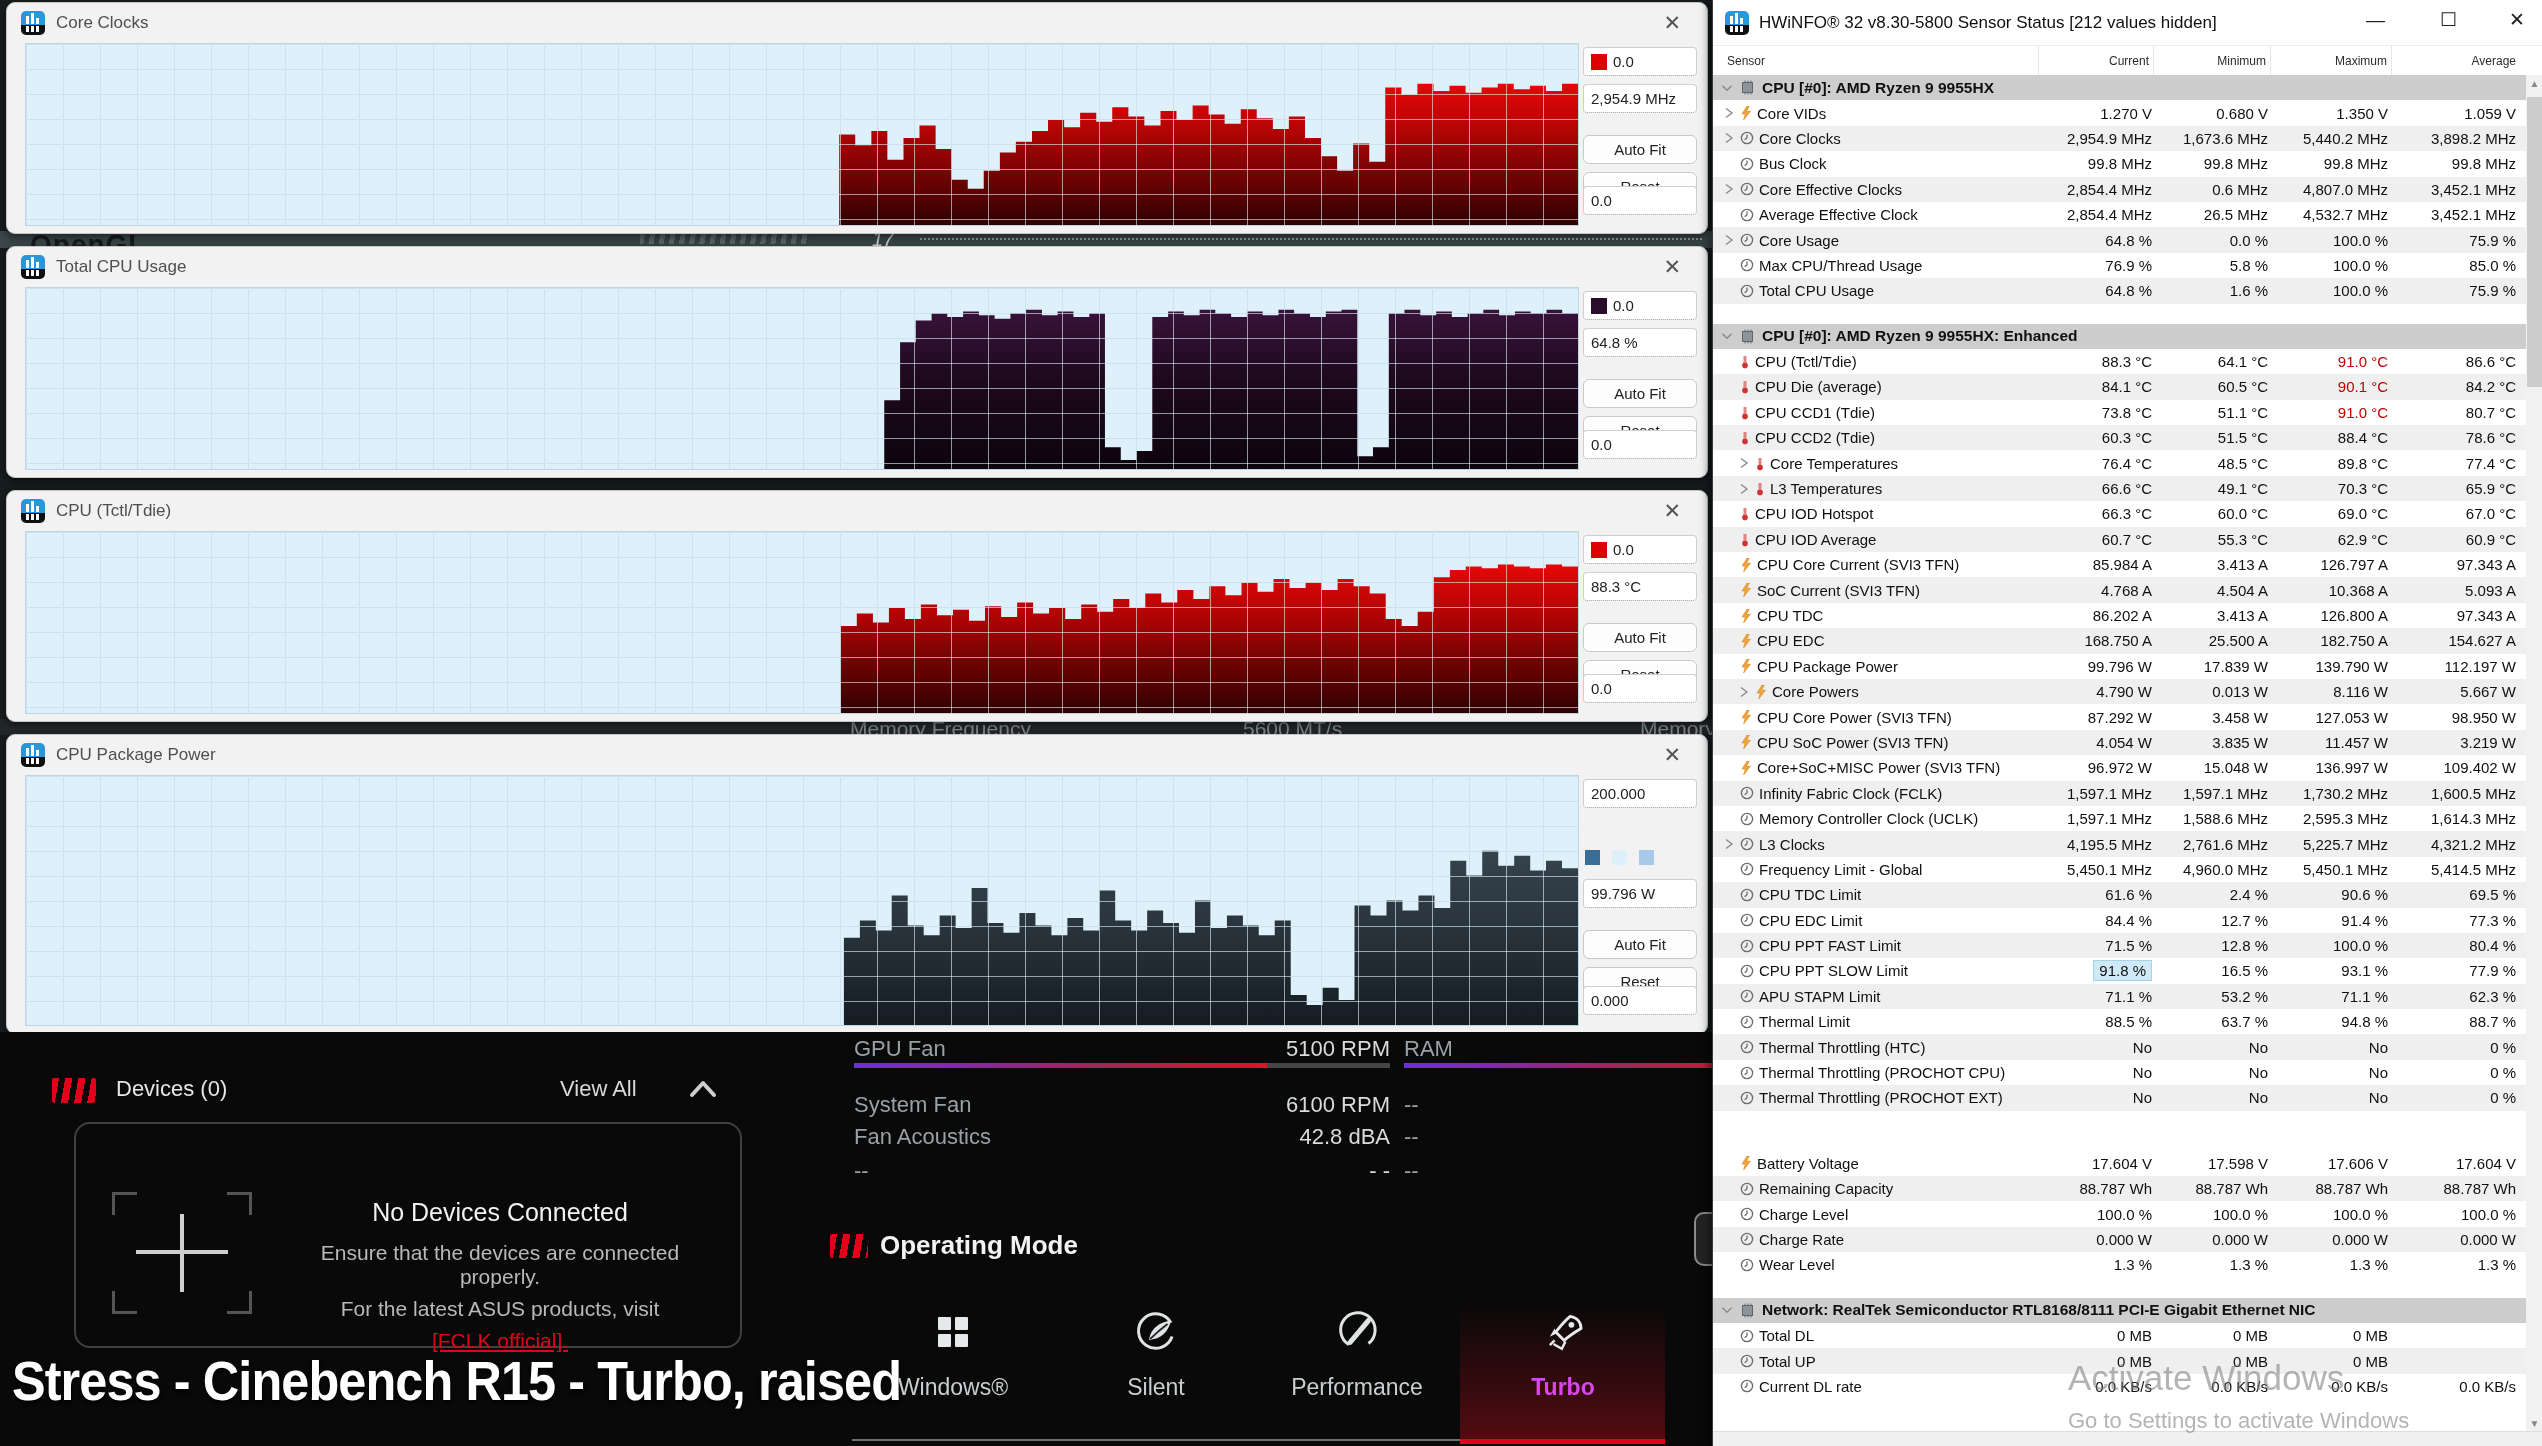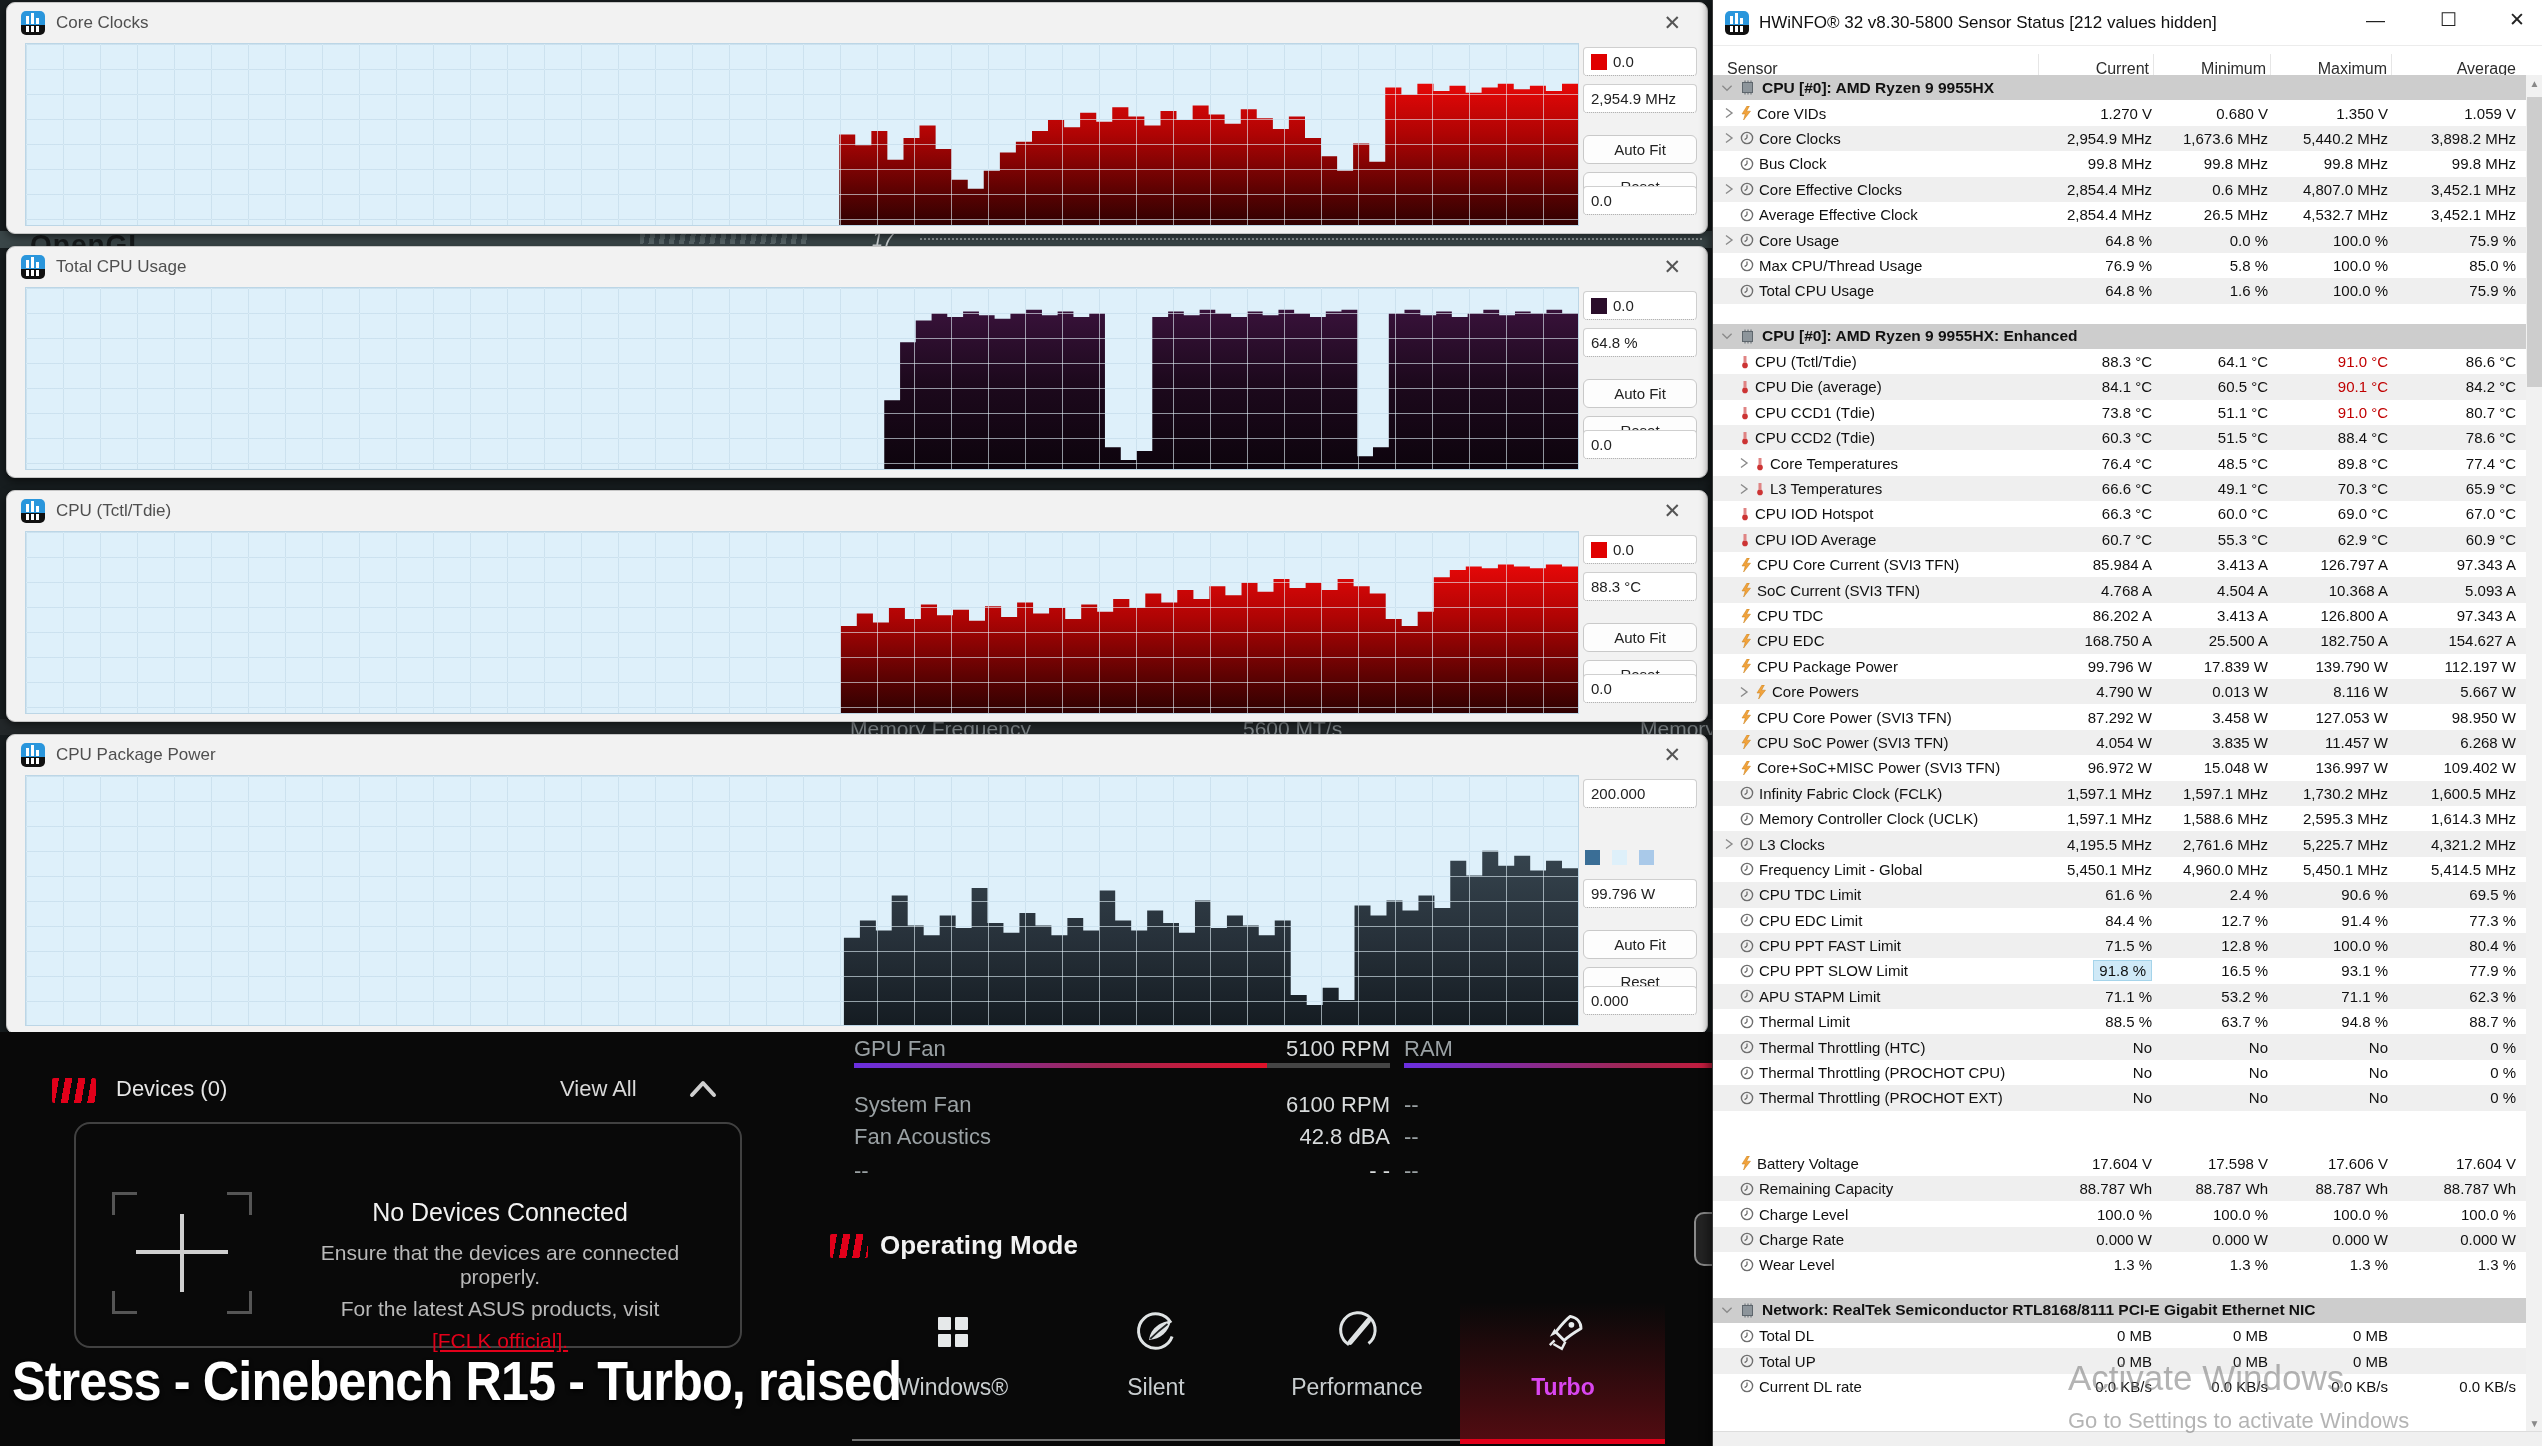--- a/index.html
+++ b/index.html
@@ -87,21 +87,21 @@
   .modeitem.sel .mlabel{color:#d946ef;font-weight:bold;}
   .wingrid{display:inline-grid;grid-template-columns:13px 13px;grid-template-rows:13px 13px;gap:4px;}
   .wingrid i{background:#e6e9ea;border-radius:1px;}
 
   
   .sensor{position:absolute;left:1712px;top:0;width:830px;height:1446px;background:#ffffff;box-shadow:-4px 0 8px rgba(0,0,0,.45);border-left:1px solid #3a3a3a;}
   .stbar{height:45px;display:flex;align-items:center;gap:10px;padding-left:12px;border-bottom:1px solid #ececec;position:relative;}
   .stitle{font-size:17px;color:#101010;}
   .wbtn{position:absolute;top:10px;font-size:19px;color:#222;line-height:1;}
   .wmin{right:158px;} .wmax{right:86px;} .wclose{right:18px;}
-  .shead{height:30px;display:flex;align-items:center;font-size:16px;color:#2c2c2c;border-bottom:1px solid #dcdcdc;padding-right:23px;margin-top:8px;}
+  .shead{height:30px;display:flex;align-items:center;font-size:12px;color:#2c2c2c;border-bottom:1px solid #dcdcdc;padding-right:23px;}
   .shead .cn{flex:1;padding-left:14px;}
   .cv{width:110px;text-align:right;border-left:1px solid #e6e6e6;align-self:stretch;display:flex;align-items:center;justify-content:flex-end;padding-right:4px;}
   .cv.c2{width:112px;} .cv.c3{width:116px;} .cv.c4{width:124px;}
   .srows{position:absolute;top:75px;left:0;right:17px;bottom:10px;overflow:hidden;font-size:15px;color:#101010;}
   .trow{height:25.4px;display:flex;align-items:center;padding-right:6px;}
   .trow.alt{background:#efefef;}
   .trow .cn{flex:1;display:flex;align-items:center;gap:5px;padding-left:10px;overflow:hidden;white-space:nowrap;}
   .trow .cv{border-left:none;}
   .tgroup{height:25.4px;display:flex;align-items:center;gap:7px;background:#cdcdcd;font-weight:bold;font-size:15.5px;padding-left:8px;}
   .tgap{height:20px;}
@@ -1047,21 +1047,21 @@
         <span class="cv c1">
           <span>4.054 W</span>
         </span>
         <span class="cv c2">
           <span>3.835 W</span>
         </span>
         <span class="cv c3">
           <span>11.457 W</span>
         </span>
         <span class="cv c4">
-          <span>6.268 W</span>
+          <span>3.219 W</span>
         </span>
       </div>
       <div class="trow">
         <span class="cn">
           <span class="chev"></span>
           <svg width="12" height="14" viewBox="0 0 12 14">
             <polygon points="7,0 2,8 5.2,8 3.6,14 10.5,5.2 6.6,5.2 9.4,0" fill="#f2a33c" stroke="#c77f18" stroke-width="0.5"></polygon>
           </svg>
           <span>Core+SoC+MISC Power (SVI3 TFN)</span>
         </span>

